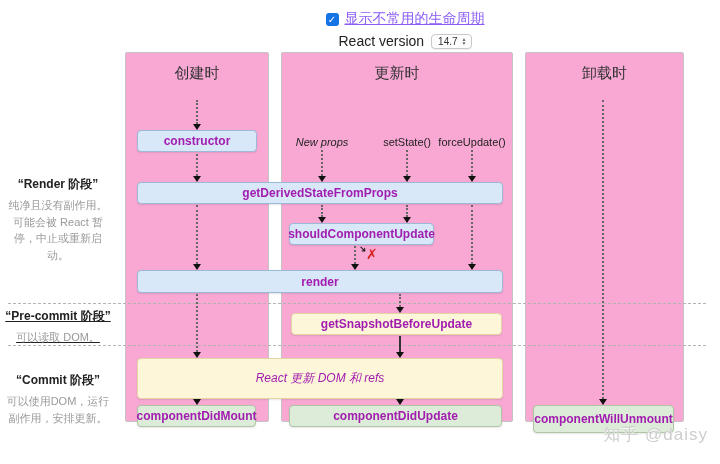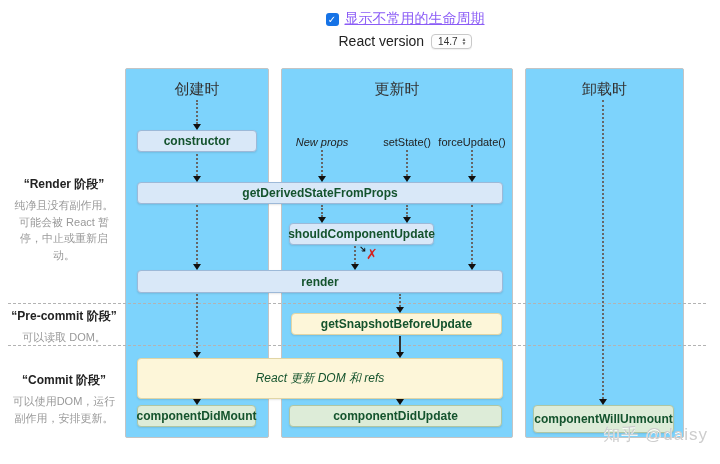--- a/index.html
+++ b/index.html
@@ -23,36 +23,36 @@
   .hdr-row2 { margin-top:5px; display:flex; align-items:center; justify-content:center; gap:7px; font-size:14px; color:#222; }
   .ver-select {
     display:inline-flex; align-items:center; gap:4px;
     border:1px solid #c9c9c9; border-radius:4px; background:#fdfdfd;
     padding:1px 4px 1px 6px; font-size:10px; color:#333; cursor:pointer;
     box-shadow:0 1px 1px rgba(0,0,0,.06);
   }
   .stepper { display:inline-flex; flex-direction:column; line-height:4px; font-size:5px; color:#666; }
 
   
-  .col { position:absolute; top:68px; height:370px; background:#7dd3fc;
+  .col { position:absolute; top:52px; height:370px; background:#f9a8d4;
          border:1px solid #c4c4c4; border-radius:2px; z-index:0; }
   .col-title { text-align:center; margin-top:11px; font-size:15px; font-weight:500; color:#333; }
 
   
   .hline { position:absolute; left:8px; width:698px; border-top:1px dashed #b3b3b3; z-index:1; }
 
   
-  .phase { position:absolute; left:6px; width:116px; text-align:center; z-index:2; }
+  .phase { position:absolute; left:0; width:116px; text-align:center; z-index:2; }
   .phase-title { font-size:12px; font-weight:bold; color:#222; }
   .phase-desc { margin-top:4px; font-size:11px; color:#999; line-height:1.5; padding:0 4px; }
 
   
   .box { position:absolute; z-index:3; border-radius:4px; border:1px solid;
          display:flex; align-items:center; justify-content:center;
-         font-size:12px; font-weight:bold; color:#14532d; cursor:pointer;
+         font-size:12px; font-weight:bold; color:#a21caf; cursor:pointer;
          box-shadow:0 1px 2px rgba(0,0,0,.10); }
   .box.blue   { background:#d9e8f8; border-color:#9db9d8; }
   .box.yellow { background:#fdf6d9; border-color:#e1d5a5; }
   .box.green  { background:#ddecd8; border-color:#aec6a4; }
   .box.italic { font-style:italic; font-weight:400; }
 
   
   .trigger { position:absolute; z-index:2; font-size:11px; color:#222; transform:translateX(-50%); white-space:nowrap; }
   .trigger.it { font-style:italic; }
 
@@ -103,21 +103,21 @@
     <div class="col-title">卸载时</div>
   </div>
 
   <div class="hline" style="top:303px;"></div>
   <div class="hline" style="top:345px;"></div>
 
   <div class="phase" style="top:176px;">
     <div class="phase-title">“Render 阶段”</div>
     <div class="phase-desc">纯净且没有副作用。可能会被 React 暂停，中止或重新启动。</div>
   </div>
-  <div class="phase" style="top:308px;">
+  <div class="phase" style="top:308px;text-decoration:underline;">
     <div class="phase-title">“Pre-commit 阶段”</div>
     <div class="phase-desc">可以读取 DOM。</div>
   </div>
   <div class="phase" style="top:372px;">
     <div class="phase-title">“Commit 阶段”</div>
     <div class="phase-desc">可以使用DOM，运行副作用，安排更新。</div>
   </div>
 
   <div class="trigger it" style="left:322px; top:136px;">New props</div>
   <div class="trigger" style="left:407px; top:136px;">setState()</div>

